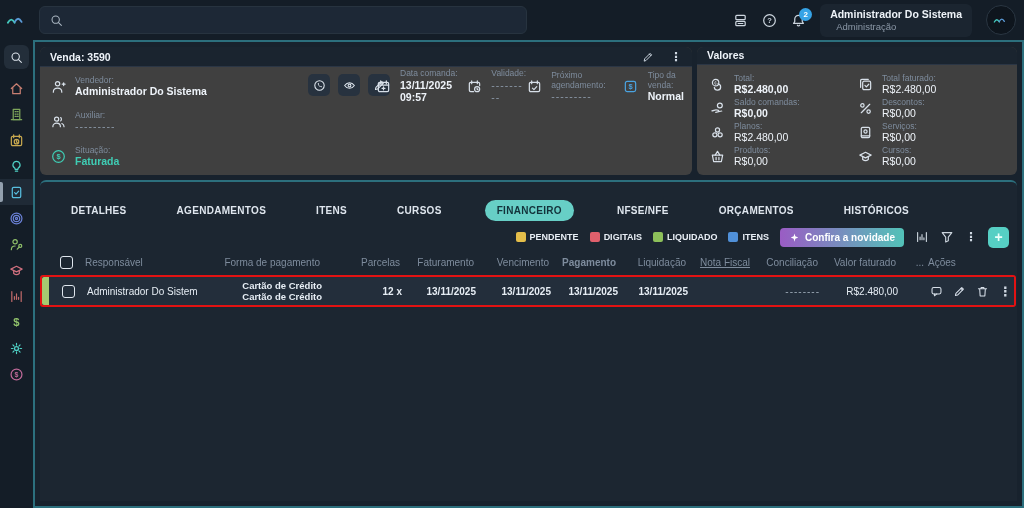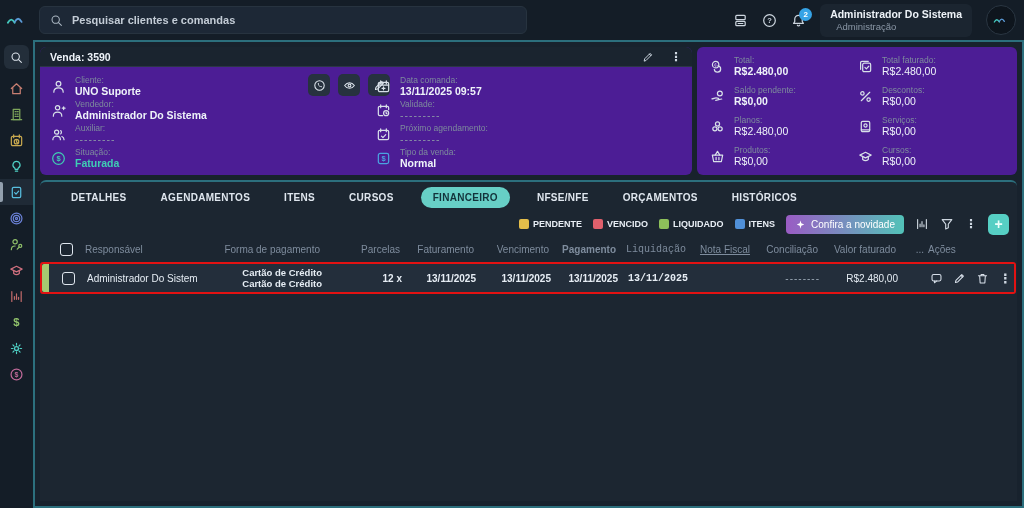--- a/index.html
+++ b/index.html
@@ -26,73 +26,73 @@
   
   .sidebar { position:absolute; top:40px; left:0; width:33px; height:468px; background:#141d27; display:flex; flex-direction:column; align-items:center; padding-top:5px; z-index:4; }
   .sb-search { width:25px; height:24px; background:#232e3a; border-radius:6px; display:flex; align-items:center; justify-content:center; color:#dfe6ee; margin-bottom:6px; cursor:pointer; }
   .sb-item { width:33px; height:26px; display:flex; align-items:center; justify-content:center; position:relative; cursor:pointer; }
   .sb-item.active { background:#1f2a36; }
   .sb-item.active::before { content:""; position:absolute; left:0; top:3px; bottom:3px; width:3px; border-radius:0 2px 2px 0; background:#93a0ae; }
 
   
   .content { position:absolute; top:40px; left:33px; width:991px; height:468px; background:#18222d; border:2px solid #2c6f7d; padding:5px; display:flex; flex-direction:column; }
   .panels-row { display:flex; gap:5px; height:128px; }
-  .panel { background:#4c1d95; border-radius:6px; display:flex; flex-direction:column; overflow:hidden; }
+  .panel { background:#404040; border-radius:6px; display:flex; flex-direction:column; overflow:hidden;justify-content:flex-end; }
   .panel-venda { flex:0 0 652px; }
   .panel-valores { flex:1; }
   .panel-head { height:20px; background:#1a242f; border-bottom:1px solid #2b3645; display:flex; align-items:center; padding:0 10px; font-size:10.5px; font-weight:bold; color:#eef3f9; flex:0 0 auto; }
   .ph-actions { margin-left:auto; display:flex; align-items:center; gap:16px; color:#cfd8e2; }
   .kebab { font-size:12px; font-weight:bold; color:#cfd8e2; line-height:1; cursor:pointer; letter-spacing:0; }
 
   .venda-body { position:relative; flex:1; padding:5px 10px; display:flex; }
   .fields-col { display:flex; flex-direction:column; justify-content:space-between; padding:2px 0; }
   .col-left { width:300px; }
-  .col-right { position:absolute; left:335px; top:5px; bottom:5px; display:flex; flex-direction:column; justify-content:space-between; padding:2px 0; }
+  .col-right { position:absolute; left:335px; top:5px; bottom:5px; display:flex; flex-direction:row; justify-content:space-between; padding:2px 0; }
   .field { display:flex; align-items:center; gap:9px; height:24px; }
   .f-icon { color:#d8e0e9; flex:0 0 16px; display:flex; justify-content:center; }
   .f-label { font-size:8.5px; color:#7e8c9d; line-height:1.2; }
   .f-value { font-size:10.5px; font-weight:bold; color:#eef3f9; line-height:1.2; }
   .f-value.muted { color:#8b98a7; font-weight:normal; letter-spacing:1px; }
   .f-value.teal, .f-icon.teal { color:#3fcdb4; }
   .f-icon.blue { color:#4aa3e0; }
   .quick-actions { position:absolute; left:268px; top:7px; display:flex; gap:8px; }
   .qa-btn { width:22px; height:22px; background:#27323f; border-radius:5px; display:flex; align-items:center; justify-content:center; color:#dfe7ef; cursor:pointer; }
 
   .valores-body { flex:1; padding:5px 12px; display:flex; }
   .val-col { flex:1; display:flex; flex-direction:column; justify-content:space-between; padding:2px 0; }
   .val-col .f-value { font-weight:normal; }
   .val-col .f-value.strong { font-weight:bold; }
 
   
   .lower { margin-top:5px; flex:1; background:#1c2631; border-top:2px solid #2c6f7d; border-radius:6px 6px 0 0; display:flex; flex-direction:column; overflow:hidden; }
-  .tabs { height:30px; display:flex; align-items:center; gap:0; padding:0 14px; }
+  .tabs { height:30px; display:flex; align-items:center; gap:16px; padding:0 14px;margin-top:13px; }
   .tab { font-size:10px; font-weight:bold; color:#dfe6ee; padding:5px 0; margin:0 17px; letter-spacing:.3px; cursor:pointer; white-space:nowrap; }
   .tab.active { background:#67cfc6; color:#13333b; padding:5px 12px; border-radius:13px; margin:0 10px; }
 
   .toolbar { height:24px; display:flex; align-items:center; justify-content:flex-end; gap:11px; padding:0 8px; }
   .legend-item { display:flex; align-items:center; gap:4px; font-size:9px; font-weight:bold; color:#e8eef5; }
   .legend-sq { width:10px; height:10px; border-radius:2px; }
-  .novidade-btn { display:flex; align-items:center; gap:5px; background:linear-gradient(90deg,#9a5cc4,#52c2b8); color:#fff; font-size:10px; font-weight:normal; border:none; border-radius:4px; padding:4px 9px; cursor:pointer; }
+  .novidade-btn { display:flex; align-items:center; gap:5px; background:linear-gradient(90deg,#9a5cc4,#52c2b8); color:#fff; font-size:10px; font-weight:bold; border:none; border-radius:4px; padding:4px 9px; cursor:pointer; }
   .tool-icon { color:#cdd6df; cursor:pointer; display:flex; align-items:center; }
   .add-btn { width:21px; height:21px; background:#56cfc4; border-radius:5px; color:#eafffb; font-size:14px; font-weight:bold; display:flex; align-items:center; justify-content:center; border:none; cursor:pointer; }
 
   
   .table { flex:1; display:flex; flex-direction:column; padding:2px 0 0 0; }
   .thead, .trow { display:flex; align-items:center; }
   .thead { height:22px; color:#7e8c9d; font-size:10px; }
   .cell { flex:0 0 auto; text-align:right; overflow:hidden; white-space:nowrap; }
   .c-bar { width:7px; }
   .c-check { width:38px; display:flex; justify-content:center; }
   .c-resp { width:110px; text-align:left; }
   .c-forma { width:125px; }
   .c-parc { width:80px; }
   .c-fat { width:74px; }
   .c-venc { width:75px; }
   .c-pag { width:67px;font-weight:bold; }
-  .c-liq { width:70px;font-family:Liberation Mono, monospace; }
+  .c-liq { width:70px; }
   .c-nf { width:64px;text-decoration:underline; }
   .c-conc { width:68px; }
   .c-valor { width:78px; }
   .c-dots { width:28px; }
   .c-acoes { flex:1; text-align:left; padding-left:4px; }
   .checkbox { width:13px; height:13px; border:1.5px solid #dfe6ee; border-radius:3px; background:transparent; cursor:pointer; }
 
   .row-annotation { border:2.5px solid #e31212; border-radius:3px; margin:2px 1px 0 0; }
   .trow { height:28px; background:#232e3b; font-size:10px; color:#e6edf4; position:relative; }
   .status-bar { width:7px; align-self:stretch; border-radius:2px 0 0 2px; }
@@ -114,21 +114,20 @@
         <path d="M9.5 9c2.5-4.5 5-4.5 7.5 0" stroke="#5b9bd8"></path>
       </svg>
     </div>
     <div class="searchbox">
       <span>
         <svg class="ic" viewBox="0 0 16 16" style="width:13px;height:13px">
             <circle cx="7" cy="7" r="4.5"></circle>
             <path d="M10.5 10.5L14 14"></path>
           </svg>
       </span>
-      <input type="text" placeholder="Pesquisar clientes e comandas" style="">
     </div>
     <div class="topbar-right">
       <span class="tb-icon">
         <svg class="ic" viewBox="0 0 16 16">
             <rect x="3" y="2.5" width="10" height="4.5" rx="1"></rect>
             <rect x="3" y="9" width="10" height="4.5" rx="1"></rect>
             <path d="M5.5 11.2h5"></path>
           </svg>
       </span>
       <span class="tb-icon">
@@ -280,32 +279,20 @@
                 <svg class="ic" viewBox="0 0 16 16" style="width:12px;height:12px">
                   <path d="M3 13l.6-2.6 7.2-7.2 2 2-7.2 7.2z"></path>
                   <path d="M9.8 4.2l2 2"></path>
                 </svg>
               </span>
             <span class="kebab">⋮</span>
           </span>
         </div>
         <div class="venda-body">
           <div class="fields-col col-left">
-            <div class="field">
-              <span class="f-icon">
-                  <svg class="ic" viewBox="0 0 16 16">
-                    <circle cx="8" cy="5" r="2.5"></circle>
-                    <path d="M3 14c0-2.8 2.2-4.5 5-4.5s5 1.7 5 4.5"></path>
-                  </svg>
-                </span>
-              <span class="f-text">
-                  <div class="f-label">Cliente:</div>
-                  <div class="f-value">UNO Suporte</div>
-                </span>
-            </div>
             <div class="field">
               <span class="f-icon">
                   <svg class="ic" viewBox="0 0 16 16">
                     <circle cx="7" cy="5" r="2.3"></circle>
                     <path d="M2.5 14c0-2.6 2-4.2 4.5-4.2s4.5 1.6 4.5 4.2"></path>
                     <path d="M12 5.5h3M13.5 4v3"></path>
                   </svg>
                 </span>
               <span class="f-text">
                   <div class="f-label">Vendedor:</div>
@@ -412,20 +399,23 @@
               <span class="f-text">
                   <div class="f-label">Tipo da venda:</div>
                   <div class="f-value">Normal</div>
                 </span>
             </div>
           </div>
         </div>
       </section>
 
       <section class="panel panel-valores">
+        <div class="panel-head">
+          <span>Valores</span>
+        </div>
         <div class="valores-body">
           <div class="val-col">
             <div class="field">
               <span class="f-icon">
                   <svg class="ic" viewBox="0 0 16 16">
                     <circle cx="6" cy="6" r="3.4"></circle>
                     <path d="M8.4 7.3a3.4 3.4 0 1 1-3.8 3.8"></path>
                     <text x="6" y="8" text-anchor="middle" font-size="5">¢</text>
                   </svg>
                 </span>
@@ -435,21 +425,21 @@
                 </span>
             </div>
             <div class="field">
               <span class="f-icon">
                   <svg class="ic" viewBox="0 0 16 16">
                     <circle cx="10.5" cy="4.8" r="2.6"></circle>
                     <path d="M2 10.5c1.8 0 2.6-1 4.4-1 1.6 0 3.1.5 3.1 1.7l-3.4 1 6.4-1.5"></path>
                   </svg>
                 </span>
               <span class="f-text">
-                  <div class="f-label">Saldo pendente:</div>
+                  <div class="f-label">Saldo comandas:</div>
                   <div class="f-value strong">R$0,00</div>
                 </span>
             </div>
             <div class="field">
               <span class="f-icon">
                   <svg class="ic" viewBox="0 0 16 16">
                     <circle cx="8" cy="5.3" r="2.2"></circle>
                     <circle cx="5.2" cy="10.5" r="2.2"></circle>
                     <circle cx="10.8" cy="10.5" r="2.2"></circle>
                   </svg>
@@ -543,21 +533,21 @@
         <span class="tab">HISTÓRICOS</span>
       </nav>
 
       <div class="toolbar">
         <span class="legend-item">
           <span class="legend-sq" style="background: rgb(228, 190, 74);"></span>
           <span>PENDENTE</span>
         </span>
         <span class="legend-item">
           <span class="legend-sq" style="background: rgb(224, 96, 108);"></span>
-          <span>VENCIDO</span>
+          <span>DIGITAIS</span>
         </span>
         <span class="legend-item">
           <span class="legend-sq" style="background: rgb(141, 192, 90);"></span>
           <span>LIQUIDADO</span>
         </span>
         <span class="legend-item">
           <span class="legend-sq" style="background: rgb(80, 144, 216);"></span>
           <span>ITENS</span>
         </span>
         <button class="novidade-btn">

